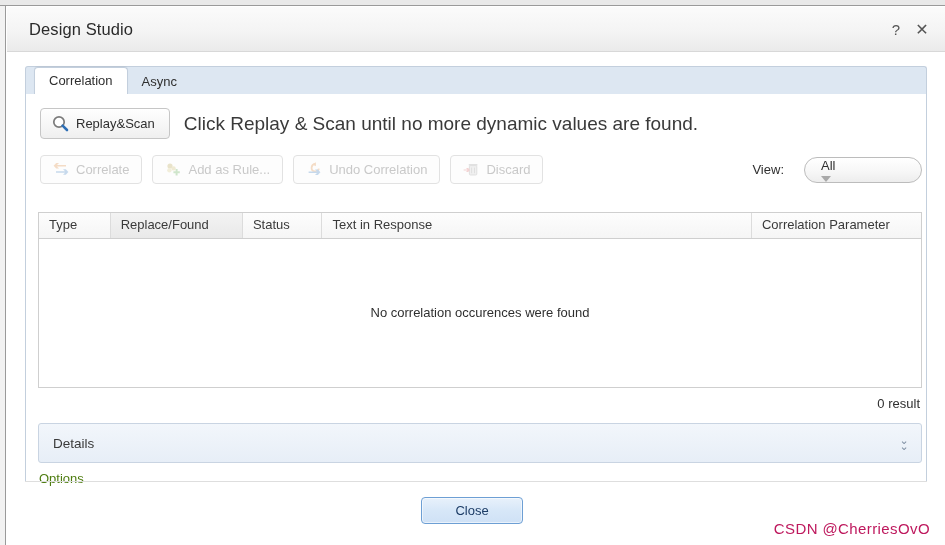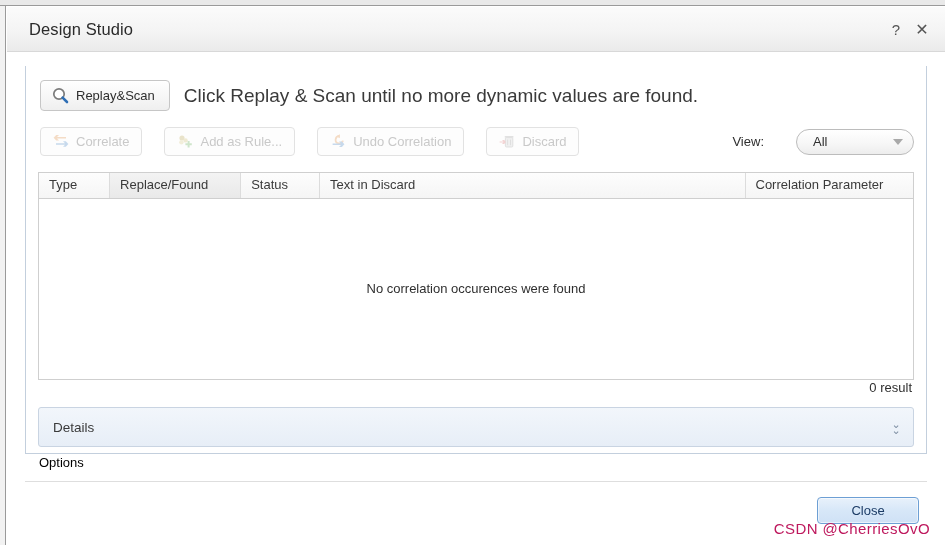--- a/index.html
+++ b/index.html
@@ -114,21 +114,21 @@
     background: #ffffff;
     border: 1px solid #c3cfdd;
     border-bottom: 1px solid #ffffff;
     box-shadow: 0 -1px 1px rgba(0,0,0,0.04);
   }
 
   .tab-panel {
     border: 1px solid #c3cfdd;
     border-top: none;
     background: #ffffff;
-    padding: 14px 12px 10px 12px;
+    padding: 14px 4px 10px 12px;
     box-sizing: border-box;
     height: 388px;
     position: relative;
   }
 
   
   .replay-row {
     display: flex;
     align-items: center;
     gap: 14px;
@@ -153,21 +153,21 @@
     font-size: 19px;
     color: #3a3a3a;
   }
 
   
   .toolbar {
     display: flex;
     align-items: center;
     margin-top: 16px;
     padding-left: 2px;
-    gap: 22px;
+    gap: 10px;
   }
   .btn.disabled {
     color: #c9c9c9;
     border-color: #e2e2e2;
     background: #fdfdfd;
     cursor: default;
     box-shadow: none;
   }
   .btn.disabled .ic { opacity: 0.28; }
   .toolbar-spacer { flex: 1; }
@@ -176,41 +176,42 @@
     color: #2f2f2f;
     margin-right: 10px;
   }
   .combo {
     width: 118px;
     height: 26px;
     border: 1px solid #bcbcbc;
     border-radius: 13px;
     background: linear-gradient(to bottom, #ffffff 0%, #f6f6f6 60%, #ededed 100%);
     display: flex;
-    align-items: center;
+    align-items: flex-start;
     padding: 0 10px 0 16px;
     box-sizing: border-box;
     font-size: 13px;
     color: #2f2f2f;
     cursor: pointer;
+    flex-direction: column;
   }
   .combo-val { flex: 1; }
   .combo-arrow {
     width: 0; height: 0;
     border-left: 5px solid transparent;
     border-right: 5px solid transparent;
     border-top: 6px solid #a9a9a9;
   }
 
   
   .grid {
-    margin-top: 16px;
+    margin-top: 28px;
     border: 1px solid #cfcfcf;
     background: #ffffff;
-    height: 208px;
+    height: 176px;
     box-sizing: border-box;
     position: relative;
     overflow: hidden;
   }
   .grid-head {
     display: flex;
     height: 25px;
     background: linear-gradient(to bottom, #fdfdfd 0%, #f5f5f5 100%);
     border-bottom: 1px solid #cfcfcf;
   }
@@ -233,21 +234,21 @@
     display: flex;
     align-items: center;
     justify-content: center;
     font-size: 13px;
     color: #2f2f2f;
   }
   .result-count {
     text-align: right;
     font-size: 13px;
     color: #2f2f2f;
-    margin-top: 0;
+    margin-top: 8px;
     padding-right: 2px;
   }
 
   
   .details-bar {
     margin-top: 12px;
     height: 40px;
     background: linear-gradient(to bottom, #f2f6fb 0%, #e7eef7 100%);
     border: 1px solid #c9d4e2;
     border-radius: 3px;
@@ -270,37 +271,37 @@
     flex-direction: column;
     align-items: center;
     justify-content: center;
     width: 18px;
   }
   .chev span { display: block; height: 6px; line-height: 6px; }
 
   .options-link {
     margin-top: 8px;
     font-size: 13px;
-    color: #000000;
+    color: #4d7c0f;
     cursor: pointer;
     display: inline-block;
     padding-left: 1px;
   }
 
   
   .footer {
     position: absolute;
     left: 18px; right: 18px;
     bottom: 6px;
     height: 58px;
     border-top: 1px solid #dedede;
     box-sizing: border-box;
     display: flex;
     align-items: center;
-    justify-content: flex-end;
+    justify-content: center;
     padding-right: 8px;
   }
   .btn-default {
     min-width: 68px;
     text-align: center;
     justify-content: center;
     background: linear-gradient(to bottom, #e8f1fb 0%, #d7e7f8 50%, #cfe1f6 100%);
     border: 1px solid #6d9fd4;
     border-radius: 4px;
     padding: 5px 16px;
@@ -334,20 +335,28 @@
   <div class="dialog">
 
     <div class="titlebar">
       <div class="title-text">Design Studio</div>
       <div class="title-btn help">?</div>
       <div class="title-btn close">✕</div>
     </div>
 
     <div class="dlg-body">
 
+      <div class="tabstrip">
+        <div class="tab active">
+          <span>Correlation</span>
+        </div>
+        <div class="tab">
+          <span>Async</span>
+        </div>
+      </div>
 
       <div class="tab-panel">
 
         
         <div class="replay-row">
           <div class="btn replay-btn">
             <span class="ic">
               <svg width="17" height="17" viewBox="0 0 17 17">
                 <circle cx="7" cy="7" r="5.2" fill="#ffffff" stroke="#7b7b7b" stroke-width="1.7"></circle>
                 <line x1="10.6" y1="10.6" x2="15" y2="15" stroke="#2f6fb5" stroke-width="2.6" stroke-linecap="round"></line>
@@ -415,21 +424,21 @@
             <span class="combo-arrow"></span>
           </div>
         </div>
 
         
         <div class="grid">
           <div class="grid-head">
             <div class="gh" style="width:72px">Type</div>
             <div class="gh hl" style="width:133px">Replace/Found</div>
             <div class="gh" style="width:80px">Status</div>
-            <div class="gh" style="width:432px">Text in Discard</div>
+            <div class="gh" style="width:432px">Text in Response</div>
             <div class="gh" style="width:170px">Correlation Parameter</div>
           </div>
           <div class="grid-empty">No correlation occurences were found</div>
         </div>
 
         <div class="result-count">0 result</div>
 
         
         <div class="details-bar">
           <div class="details-title">Details</div>

